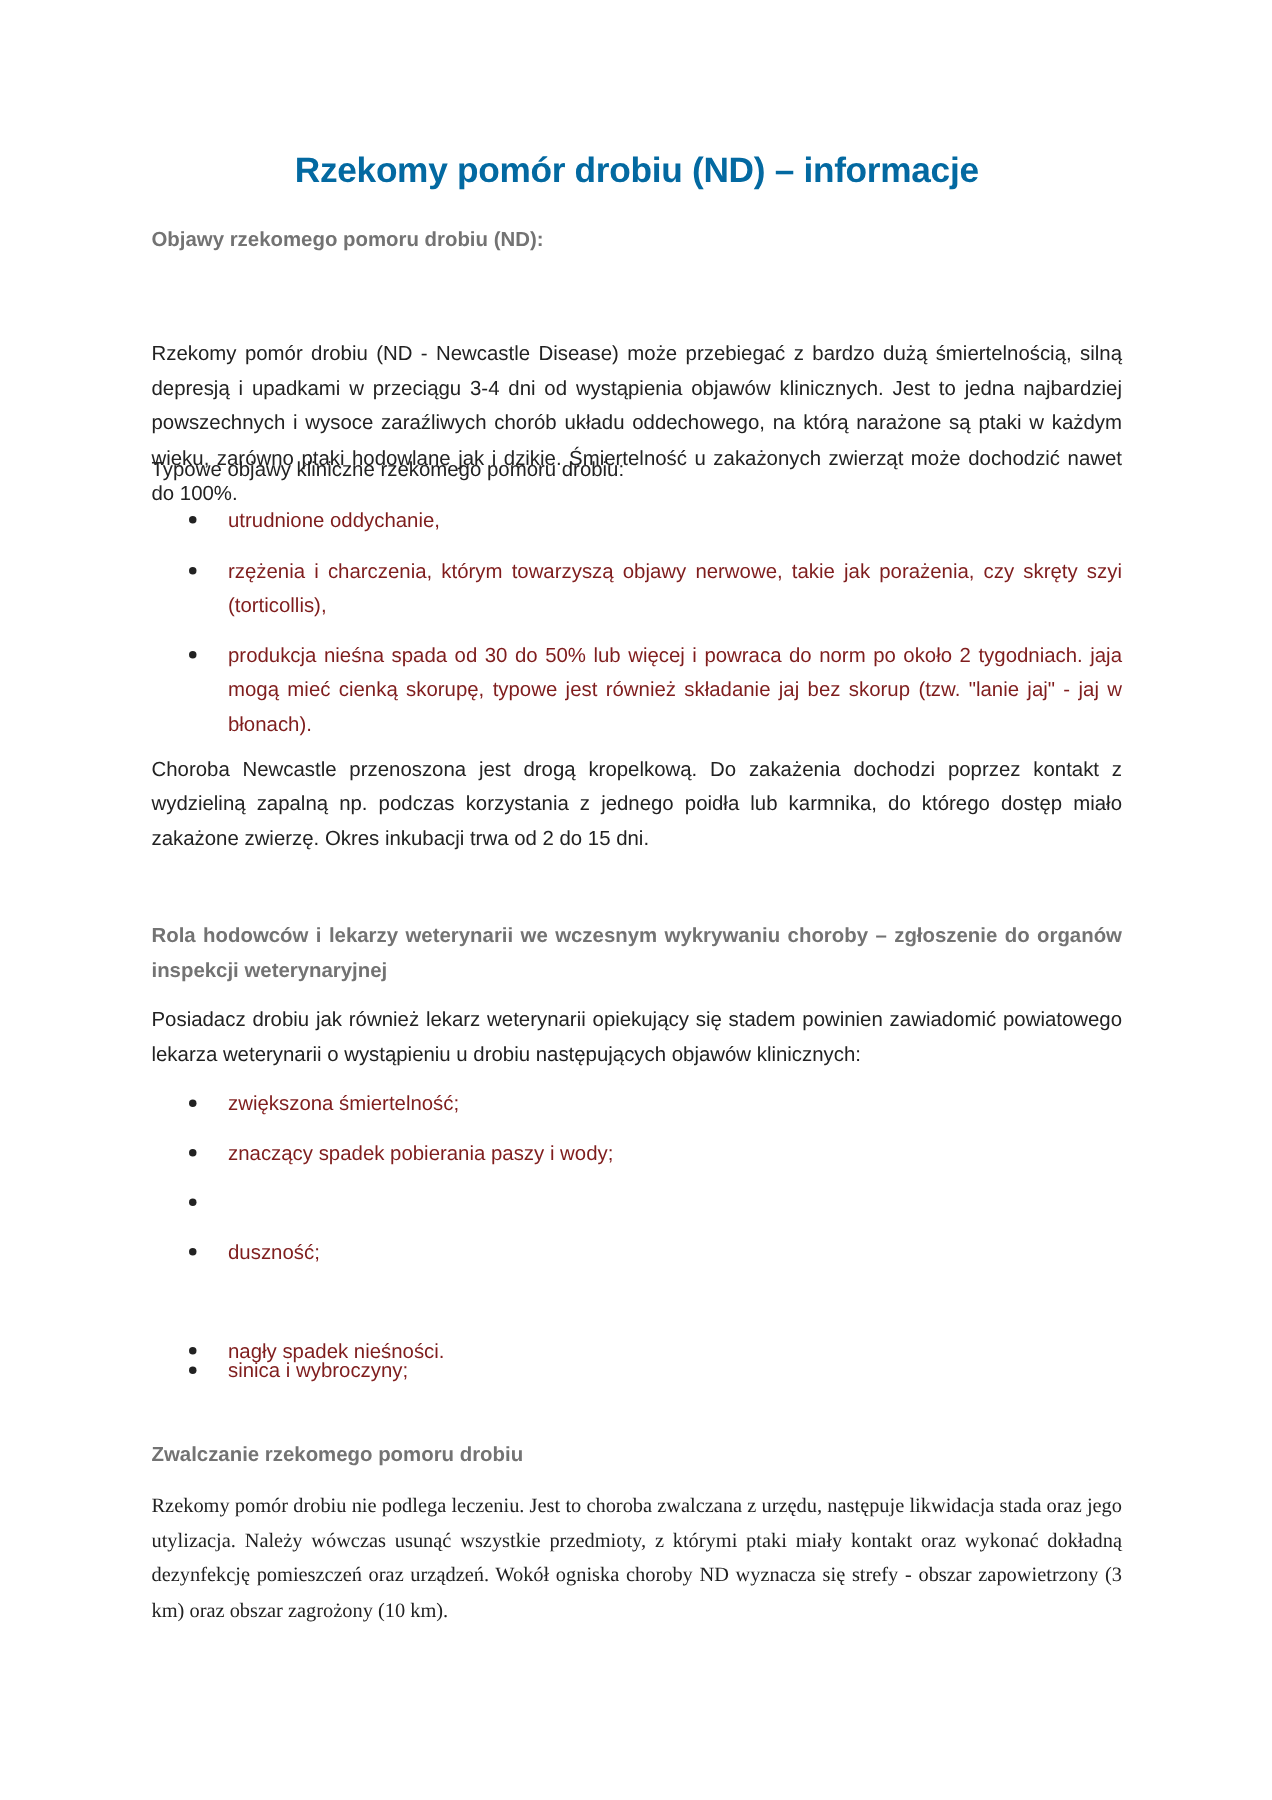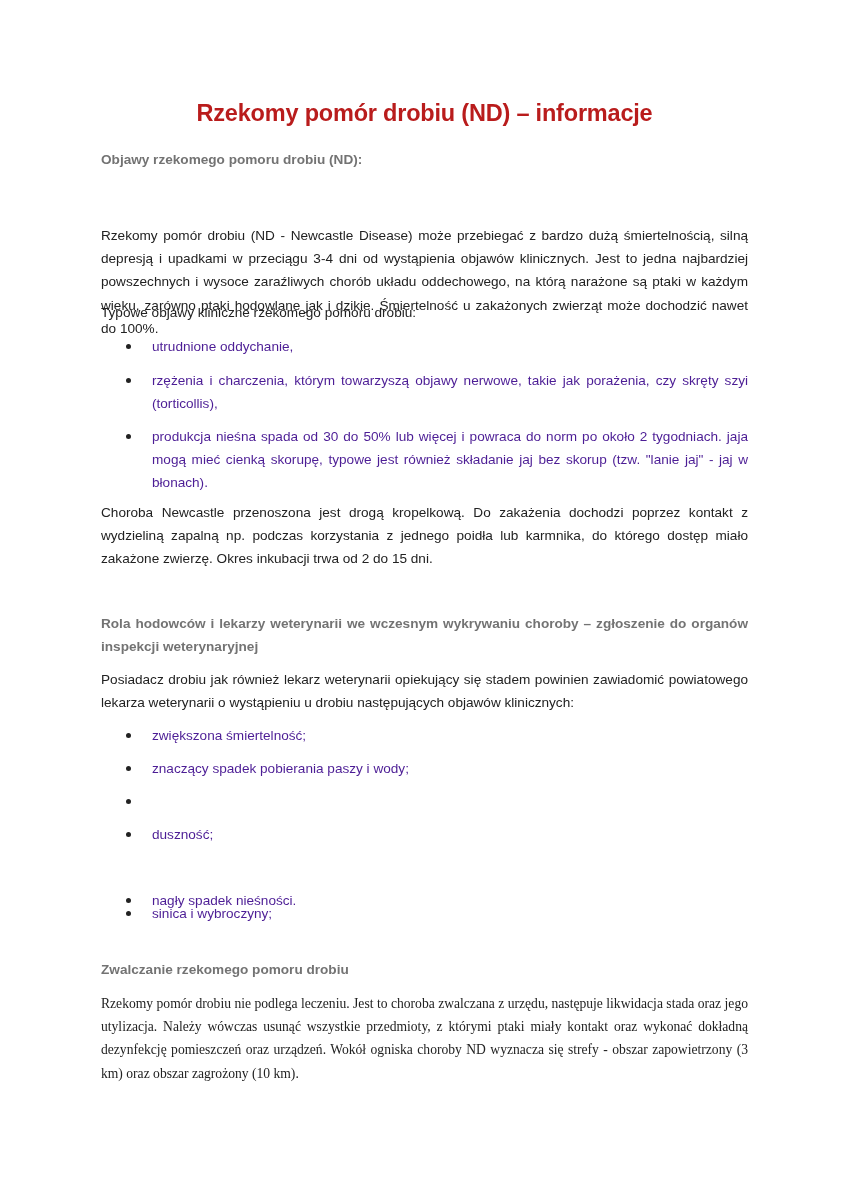--- a/index.html
+++ b/index.html
@@ -23,21 +23,21 @@
     }
     .title {
       position: absolute;
       top: 100px;
       left: 0;
       width: 647px;
       text-align: center;
       font-family: "Liberation Sans", sans-serif;
       font-weight: bold;
       font-size: 23.5px;
-      color: #b91c1c;
+      color: #0369a1;
       letter-spacing: -0.2px;
     }
     .block {
       position: absolute;
       left: 0;
       width: 647px;
     }
     .heading {
       font-weight: bold;
       font-size: 13.6px;
@@ -56,21 +56,21 @@
       list-style: none;
       margin: 0;
       padding: 0;
     }
     .bullets li {
       position: relative;
       padding-left: 51px;
       font-size: 13.6px;
       line-height: 23.2px;
       text-align: justify;
-      color: #4c1d95;
+      color: #7f1d1d;
     }
     .bullets li .dot {
       position: absolute;
       left: 25px;
       top: 9px;
       width: 5px;
       height: 5px;
       border-radius: 50%;
       background: #222;
     }

